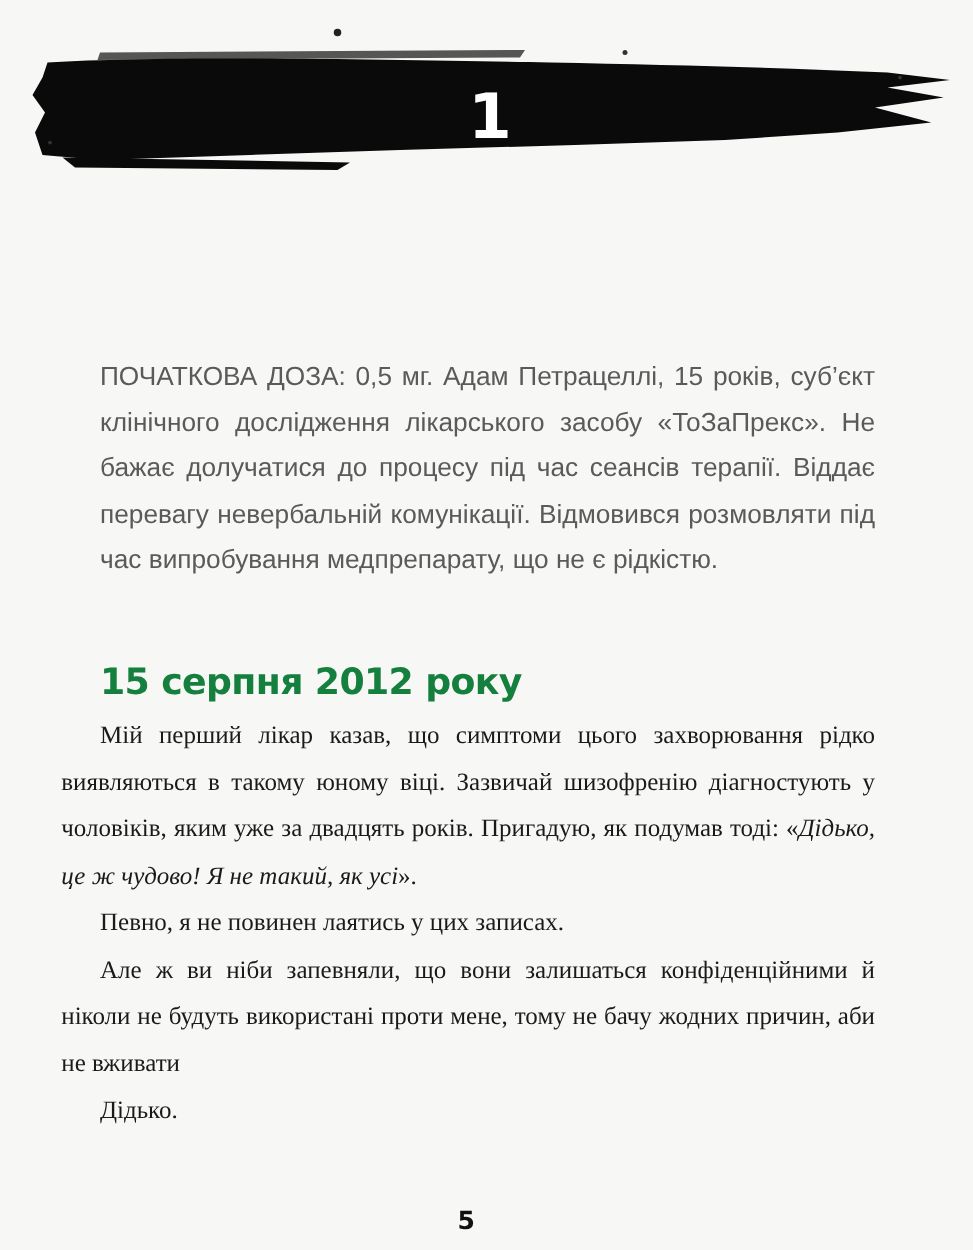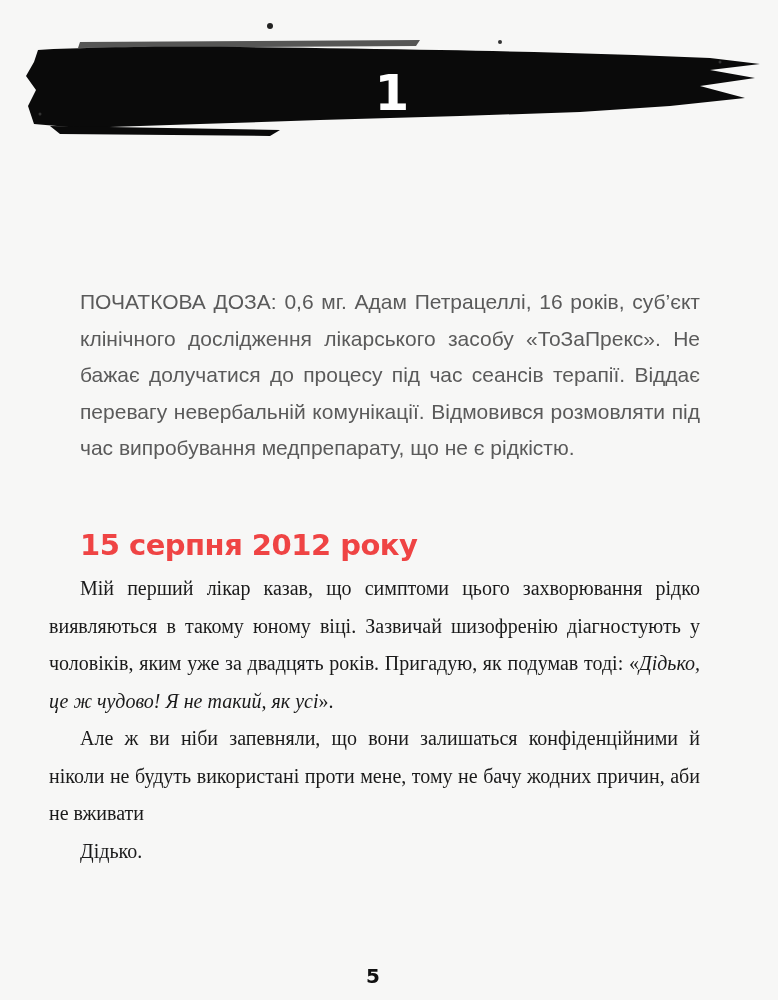--- a/index.html
+++ b/index.html
@@ -19,21 +19,21 @@
   }
   .intro {
     position: absolute; left: 80px; top: 284px; width: 620px;
     font-family: "Liberation Sans", sans-serif; font-size: 21px;
     line-height: 36.5px; color: #5a5a5a; text-align: justify;
     hyphens: manual;
   }
   .entry-title {
     position: absolute; left: 80px; top: 528px;
     font-family: "DejaVu Sans", sans-serif; font-weight: bold;
-    font-size: 29px; color: #ef4444; letter-spacing: -0.5px;
+    font-size: 29px; color: #15803d; letter-spacing: -0.5px;
   }
   .body-text {
     position: absolute; left: 49px; top: 570px; width: 651px;
     font-family: Liberation Serif, serif; font-size: 20px;
     line-height: 37.5px; color: #1a1a1a;
   }
   .body-text p { margin: 0; text-indent: 31px; text-align: justify; }
   .body-text em { font-style: italic; }
   .page-number {
     position: absolute; left: 358px; top: 964px; width: 30px; text-align: center;
@@ -49,23 +49,24 @@
     <path d="M30,106 L260,110 L250,116 L40,114 Z" fill="#0a0a0a"></path>
     <path d="M60,22 L400,20 L396,26 L58,28 Z" fill="#111" opacity="0.7"></path>
     <circle cx="250" cy="6" r="3" fill="#222"></circle>
     <circle cx="480" cy="22" r="2" fill="#333"></circle>
     <circle cx="700" cy="42" r="1.5" fill="#333"></circle>
     <circle cx="20" cy="94" r="1.5" fill="#333"></circle>
   </svg>
   <div class="chapter-number">1</div>
 </div>
 
-<div class="intro">ПОЧАТКОВА ДОЗА: 0,6 мг. Адам Петрацеллі, 16 років, суб’єкт клінічного дослідження лікарського засобу «ТоЗаПрекс». Не бажає долучатися до процесу під час сеансів терапії. Віддає перевагу невербальній комуні­кації. Відмовився розмовляти під час випробування медпрепарату, що не є рідкістю.</div>
+<div class="intro">ПОЧАТКОВА ДОЗА: 0,5 мг. Адам Петрацеллі, 15 років, суб’єкт клінічного дослідження лікарського засобу «ТоЗаПрекс». Не бажає долучатися до процесу під час сеансів терапії. Віддає перевагу невербальній комуні­кації. Відмовився розмовляти під час випробування медпрепарату, що не є рідкістю.</div>
 
 <div class="entry-title">15 серпня 2012 року</div>
 
 <div class="body-text">
   <p><span>Мій перший лікар казав, що симптоми цього захво­рювання рідко виявляються в такому юному віці. За­звичай шизофренію діагностують у чоловіків, яким уже за двадцять років. Пригадую, як подумав тоді: «</span><em>Дідько, це ж чудово! Я не такий, як усі</em><span>».</span></p>
+  <p>Певно, я не повинен лаятись у цих записах.</p>
   <p>Але ж ви ніби запевняли, що вони залишаться конфіденційними й ніколи не будуть використані проти мене, тому не бачу жодних причин, аби не вживати</p>
   <p>Дідько.</p>
 </div>
 
 <div class="page-number">5</div>
 
 </body></html>

